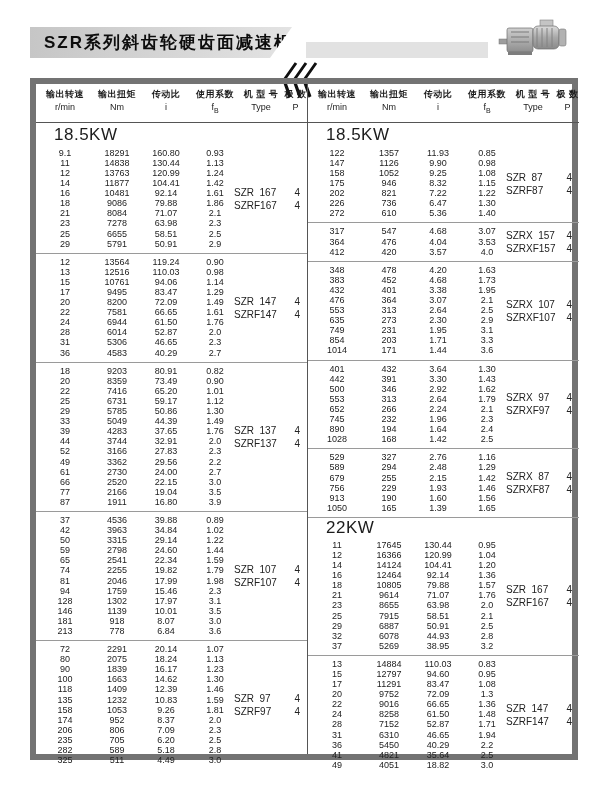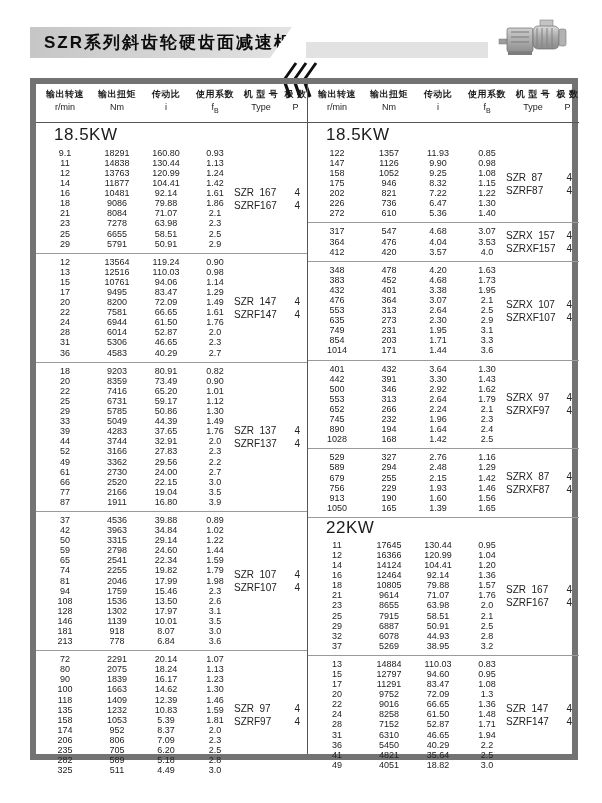--- a/index.html
+++ b/index.html
@@ -399,26 +399,20 @@
               <span>17.99</span>
               <span>1.98</span>
             </div>
             <div class="row">
               <span>94</span>
               <span>1759</span>
               <span>15.46</span>
               <span>2.3</span>
             </div>
             <div class="row">
-              <span>108</span>
-              <span>1536</span>
-              <span>13.50</span>
-              <span>2.6</span>
-            </div>
-            <div class="row">
               <span>128</span>
               <span>1302</span>
               <span>17.97</span>
               <span>3.1</span>
             </div>
             <div class="row">
               <span>146</span>
               <span>1139</span>
               <span>10.01</span>
               <span>3.5</span>
@@ -479,21 +473,21 @@
             </div>
             <div class="row">
               <span>135</span>
               <span>1232</span>
               <span>10.83</span>
               <span>1.59</span>
             </div>
             <div class="row">
               <span>158</span>
               <span>1053</span>
-              <span>5.39</span>
+              <span>9.26</span>
               <span>1.81</span>
             </div>
             <div class="row">
               <span>174</span>
               <span>952</span>
               <span>8.37</span>
               <span>2.0</span>
             </div>
             <div class="row">
               <span>206</span>

